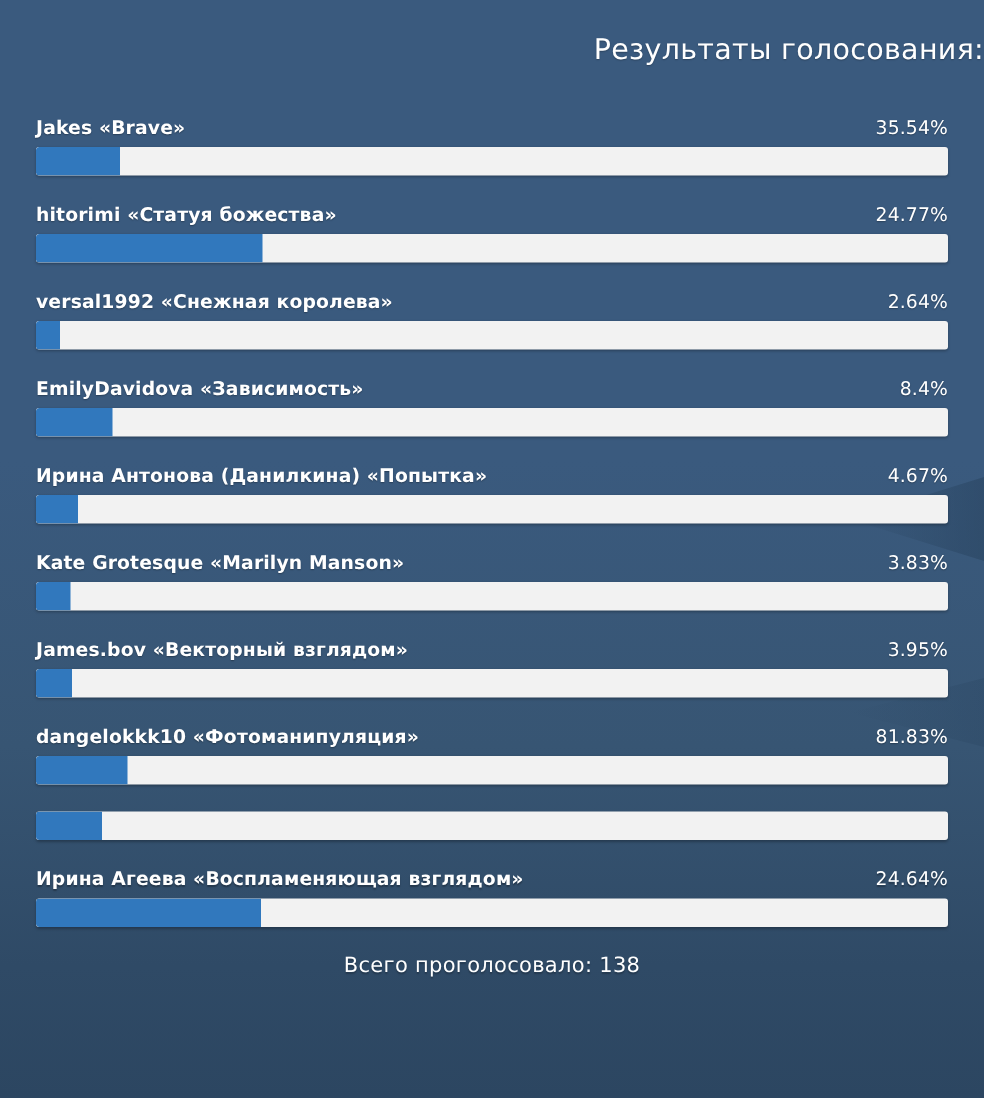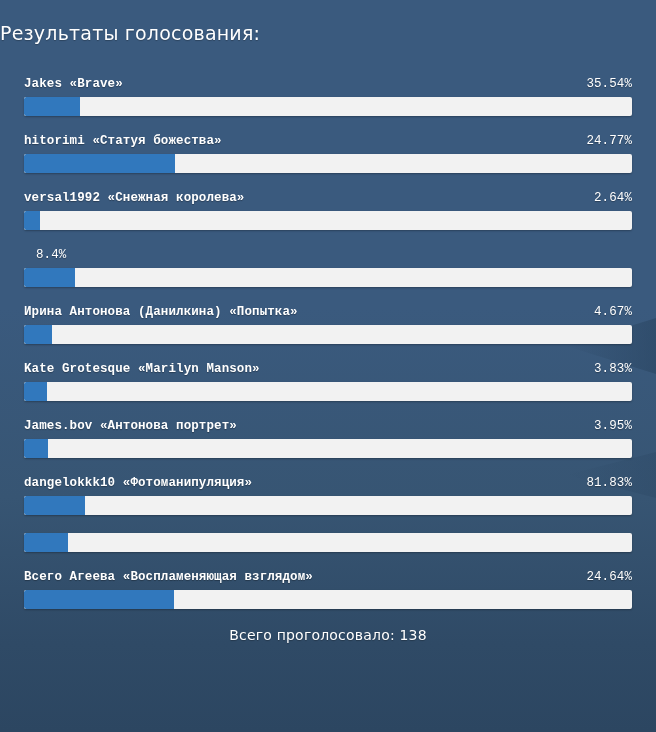--- a/index.html
+++ b/index.html
@@ -38,40 +38,39 @@
     height: 56px;
     background: linear-gradient(90deg, rgba(42,70,99,0.0) 0%, rgba(40,67,95,0.55) 100%);
     clip-path: polygon(100% 0, 100% 100%, 0 50%);
     pointer-events: none;
   }
   .bg-wedge.w1 { top: 318px; }
   .bg-wedge.w2 { top: 452px; height: 46px; opacity: .55; }
 
   .poll-title {
     position: relative;
-    text-align: left;
+    text-align: right;
     color: #ffffff;
     font-size: 19px;
     font-weight: 400;
     letter-spacing: .2px;
     padding-top: 22px;
     padding-bottom: 0;
     text-shadow: 0 1px 1px rgba(0,0,0,.25);
   }
 
   .poll-list {
     position: relative;
     margin: 0;
     padding: 33px 24px 0 24px;
     list-style: none;
   }
 
   .poll-item {
     margin-bottom: 18px;
-    font-family: Liberation Mono, monospace;
   }
 
   .poll-item-head {
     display: flex;
     align-items: baseline;
     justify-content: space-between;
     margin-bottom: 6px;
   }
 
   .poll-label {
@@ -157,20 +156,21 @@
         <div class="poll-item-head">
           <span class="poll-label">versal1992 «Снежная королева»</span>
           <span class="poll-percent">2.64%</span>
         </div>
         <div class="poll-track">
           <div class="poll-fill" style="width: 2.64%; background: rgb(49, 120, 189);"></div>
         </div>
       </li>
       <li class="poll-item">
         <div class="poll-item-head">
+          <span class="poll-label">EmilyDavidova «Зависимость»</span>
           <span class="poll-percent">8.4%</span>
         </div>
         <div class="poll-track">
           <div class="poll-fill" style="width: 8.4%; background: rgb(49, 120, 189);"></div>
         </div>
       </li>
       <li class="poll-item">
         <div class="poll-item-head">
           <span class="poll-label">Ирина Антонова (Данилкина) «Попытка»</span>
           <span class="poll-percent">4.67%</span>
@@ -183,21 +183,21 @@
         <div class="poll-item-head">
           <span class="poll-label">Kate Grotesque «Marilyn Manson»</span>
           <span class="poll-percent">3.83%</span>
         </div>
         <div class="poll-track">
           <div class="poll-fill" style="width: 3.83%; background: rgb(49, 120, 189);"></div>
         </div>
       </li>
       <li class="poll-item">
         <div class="poll-item-head">
-          <span class="poll-label">James.bov «Антонова портрет»</span>
+          <span class="poll-label">James.bov «Векторный взглядом»</span>
           <span class="poll-percent">3.95%</span>
         </div>
         <div class="poll-track">
           <div class="poll-fill" style="width: 3.95%; background: rgb(49, 120, 189);"></div>
         </div>
       </li>
       <li class="poll-item">
         <div class="poll-item-head">
           <span class="poll-label">dangelokkk10 «Фотоманипуляция»</span>
           <span class="poll-percent">81.83%</span>
@@ -206,21 +206,21 @@
           <div class="poll-fill" style="width: 10.07%; background: rgb(49, 120, 189);"></div>
         </div>
       </li>
       <li class="poll-item">
         <div class="poll-track">
           <div class="poll-fill" style="width: 7.21%; background: rgb(49, 120, 189);"></div>
         </div>
       </li>
       <li class="poll-item">
         <div class="poll-item-head">
-          <span class="poll-label">Всего Агеева «Воспламеняющая взглядом»</span>
+          <span class="poll-label">Ирина Агеева «Воспламеняющая взглядом»</span>
           <span class="poll-percent">24.64%</span>
         </div>
         <div class="poll-track">
           <div class="poll-fill" style="width: 24.64%; background: rgb(49, 120, 189);"></div>
         </div>
       </li>
     </ul>
 
   <div class="poll-total">Всего проголосовало: 138</div>
 

